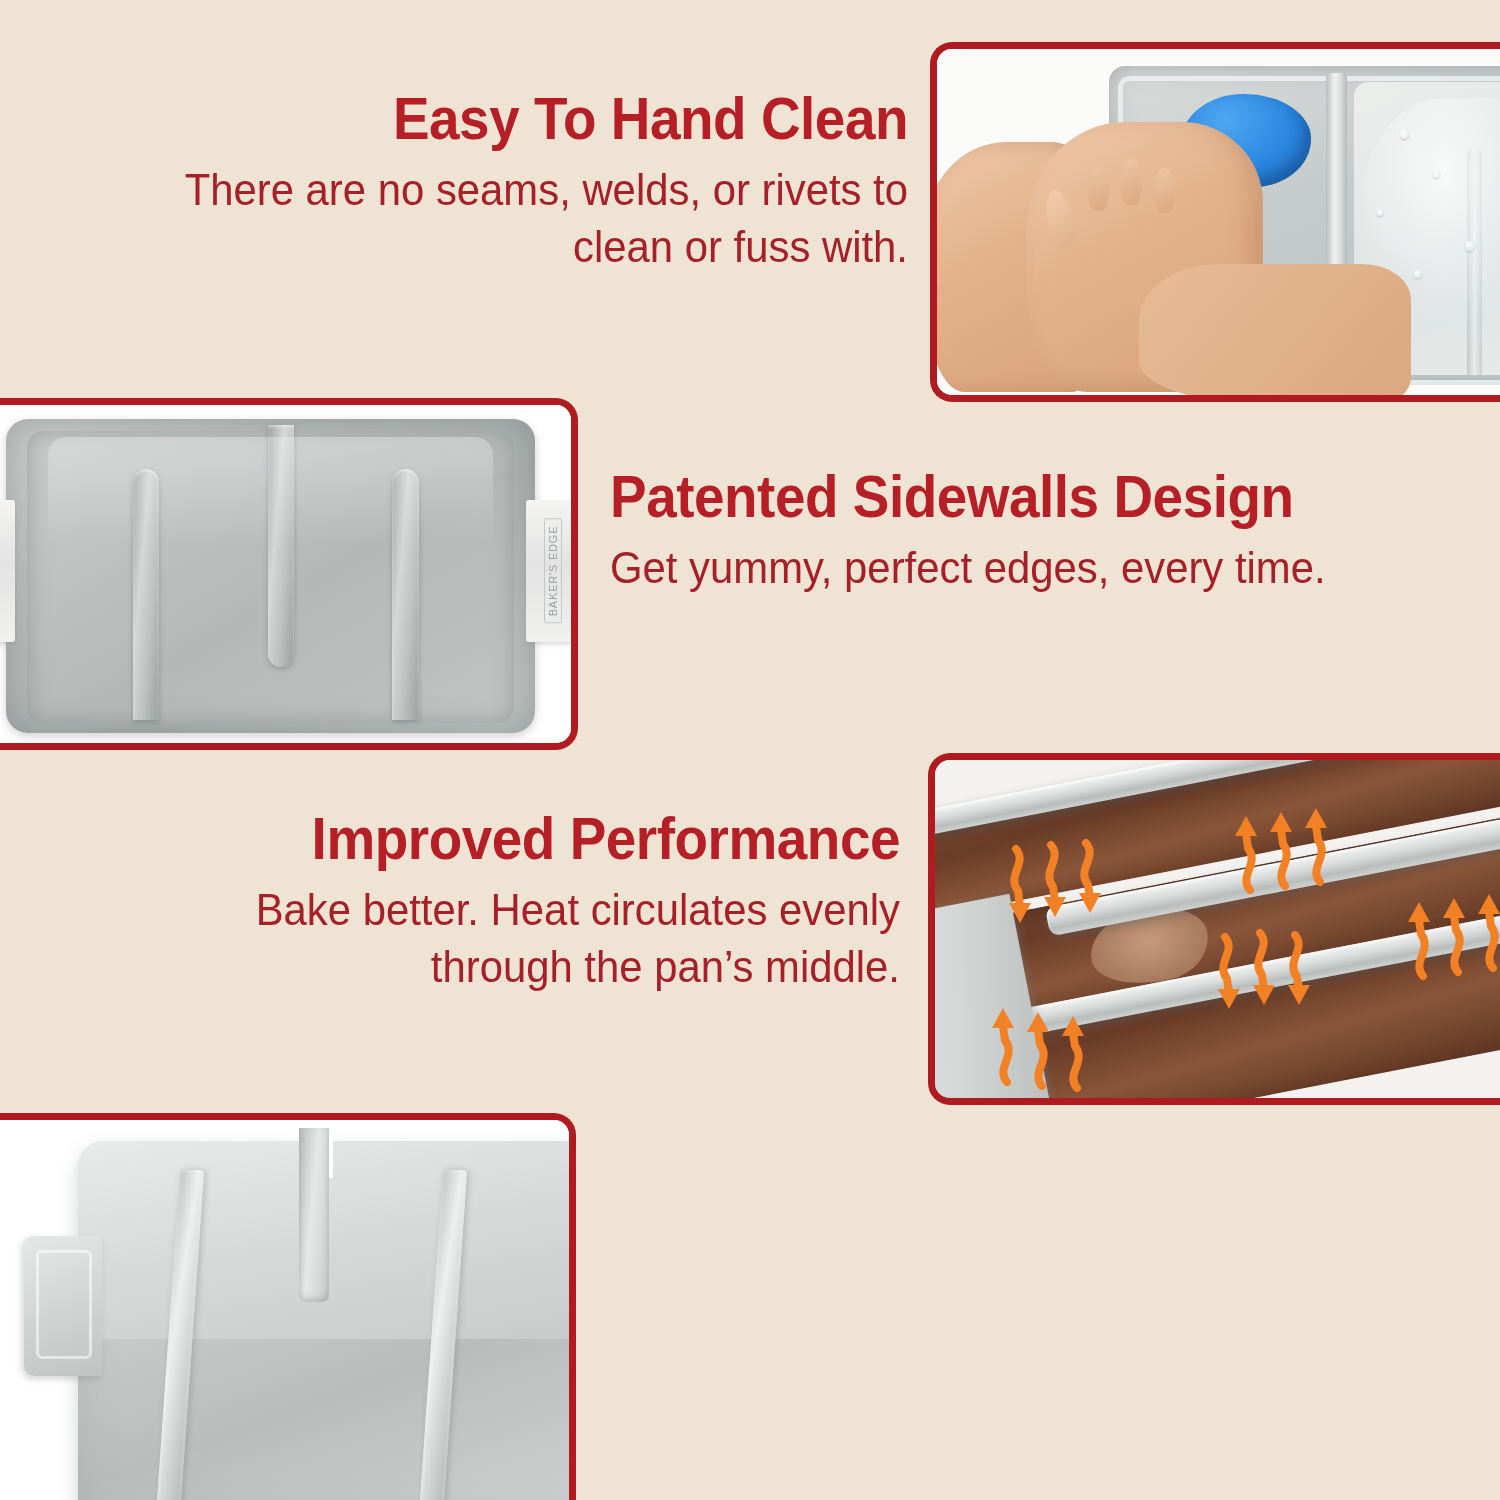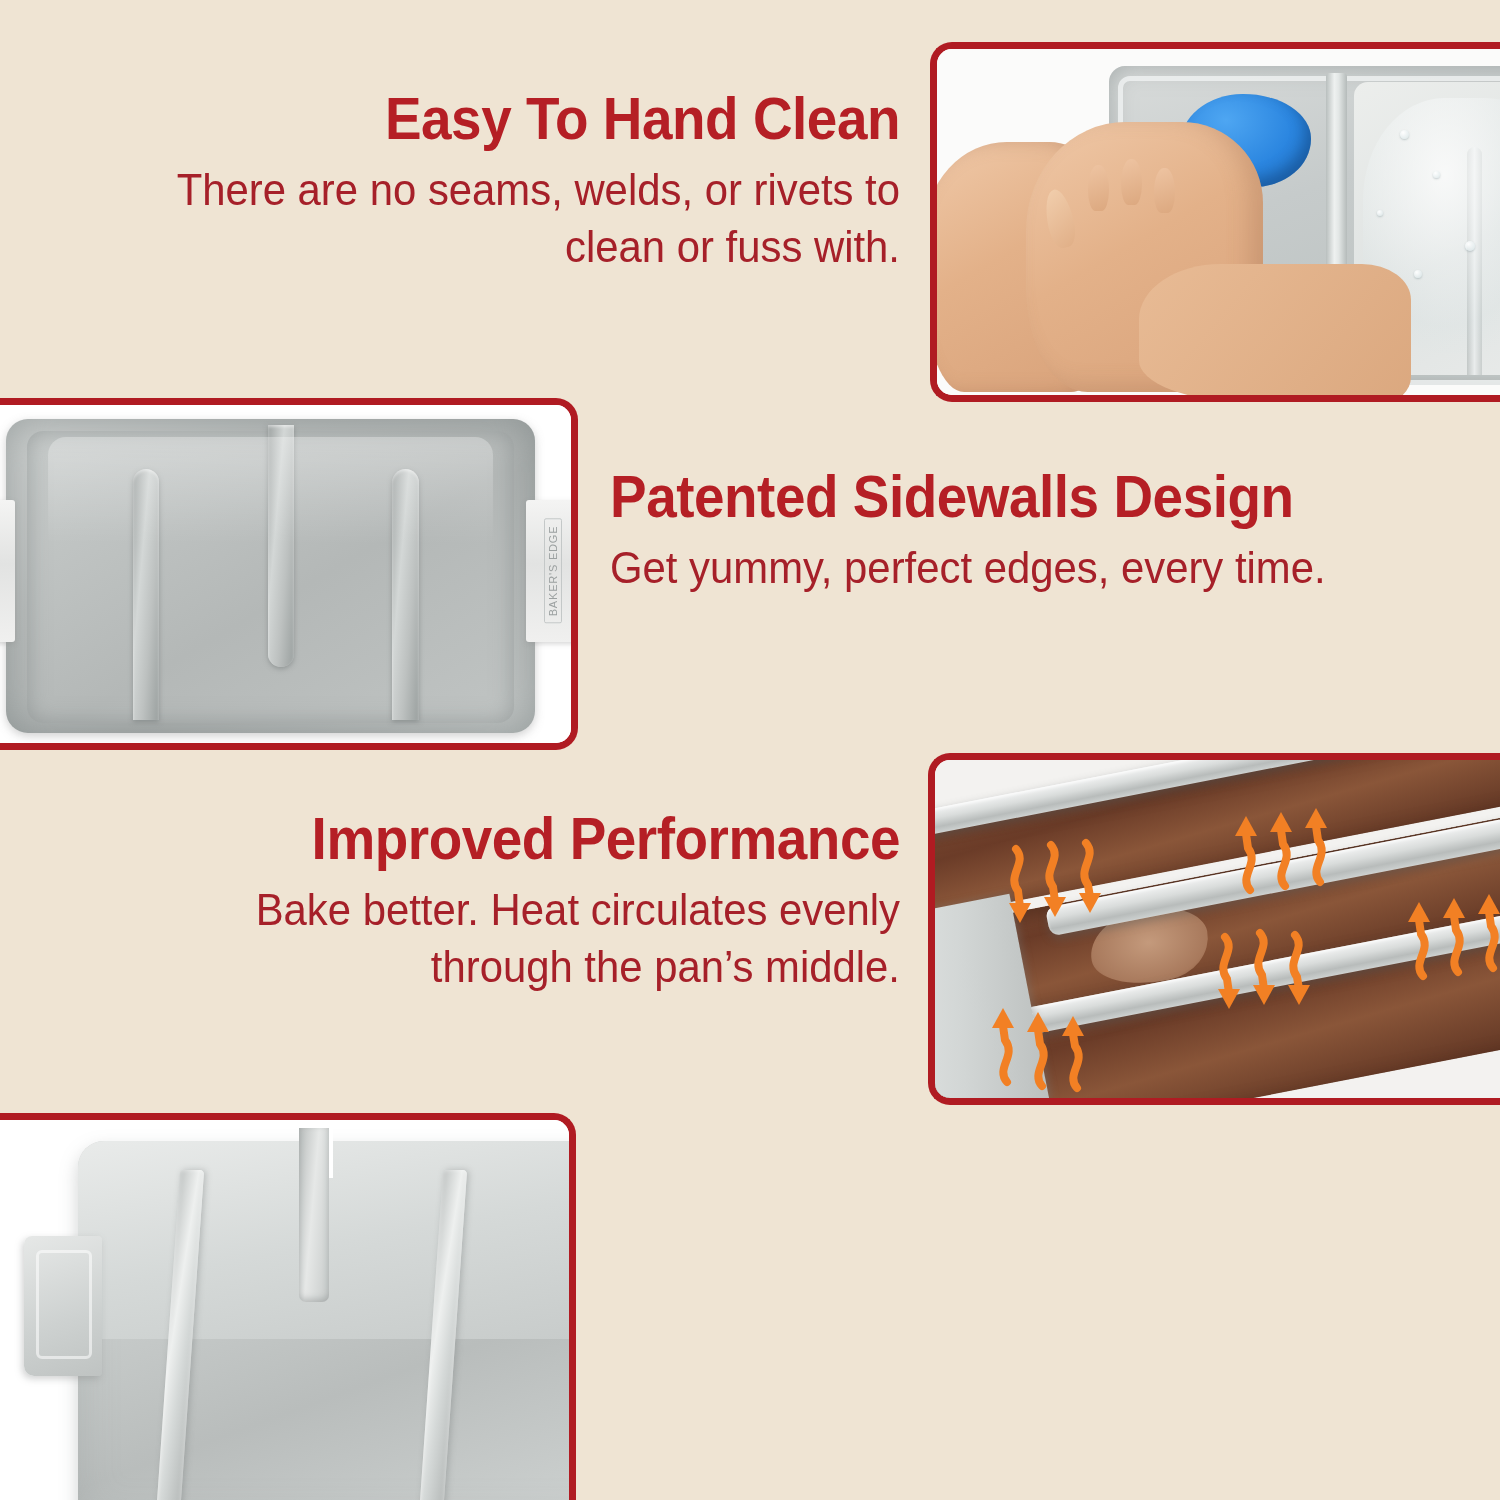--- a/index.html
+++ b/index.html
@@ -41,21 +41,21 @@
     font-weight: 400;
     font-size: 45px;
     line-height: 1.27;
     margin: 0;
     font-family: "Liberation Sans Narrow", "Liberation Sans", sans-serif;
     transform: scaleX(0.93);
   }
   .ta-right { text-align: right; transform-origin: right center; }
   .ta-left  { text-align: left;  transform-origin: left center; }
 
-  #block-clean       { left: 60px;  top: 88px;   width: 840px; }
+  #block-clean       { left: 68px;  top: 88px;   width: 840px; }
   #block-sidewalls   { left: 610px; top: 466px;  width: 790px; }
   #block-performance { left: 90px;  top: 808px;  width: 810px; }
   #block-nonstick    { left: 612px; top: 1158px; width: 790px; }
 
   
   .photo-panel {
     position: absolute;
     border: 7px solid #B01B22;
     background: #ffffff;
     overflow: hidden;

